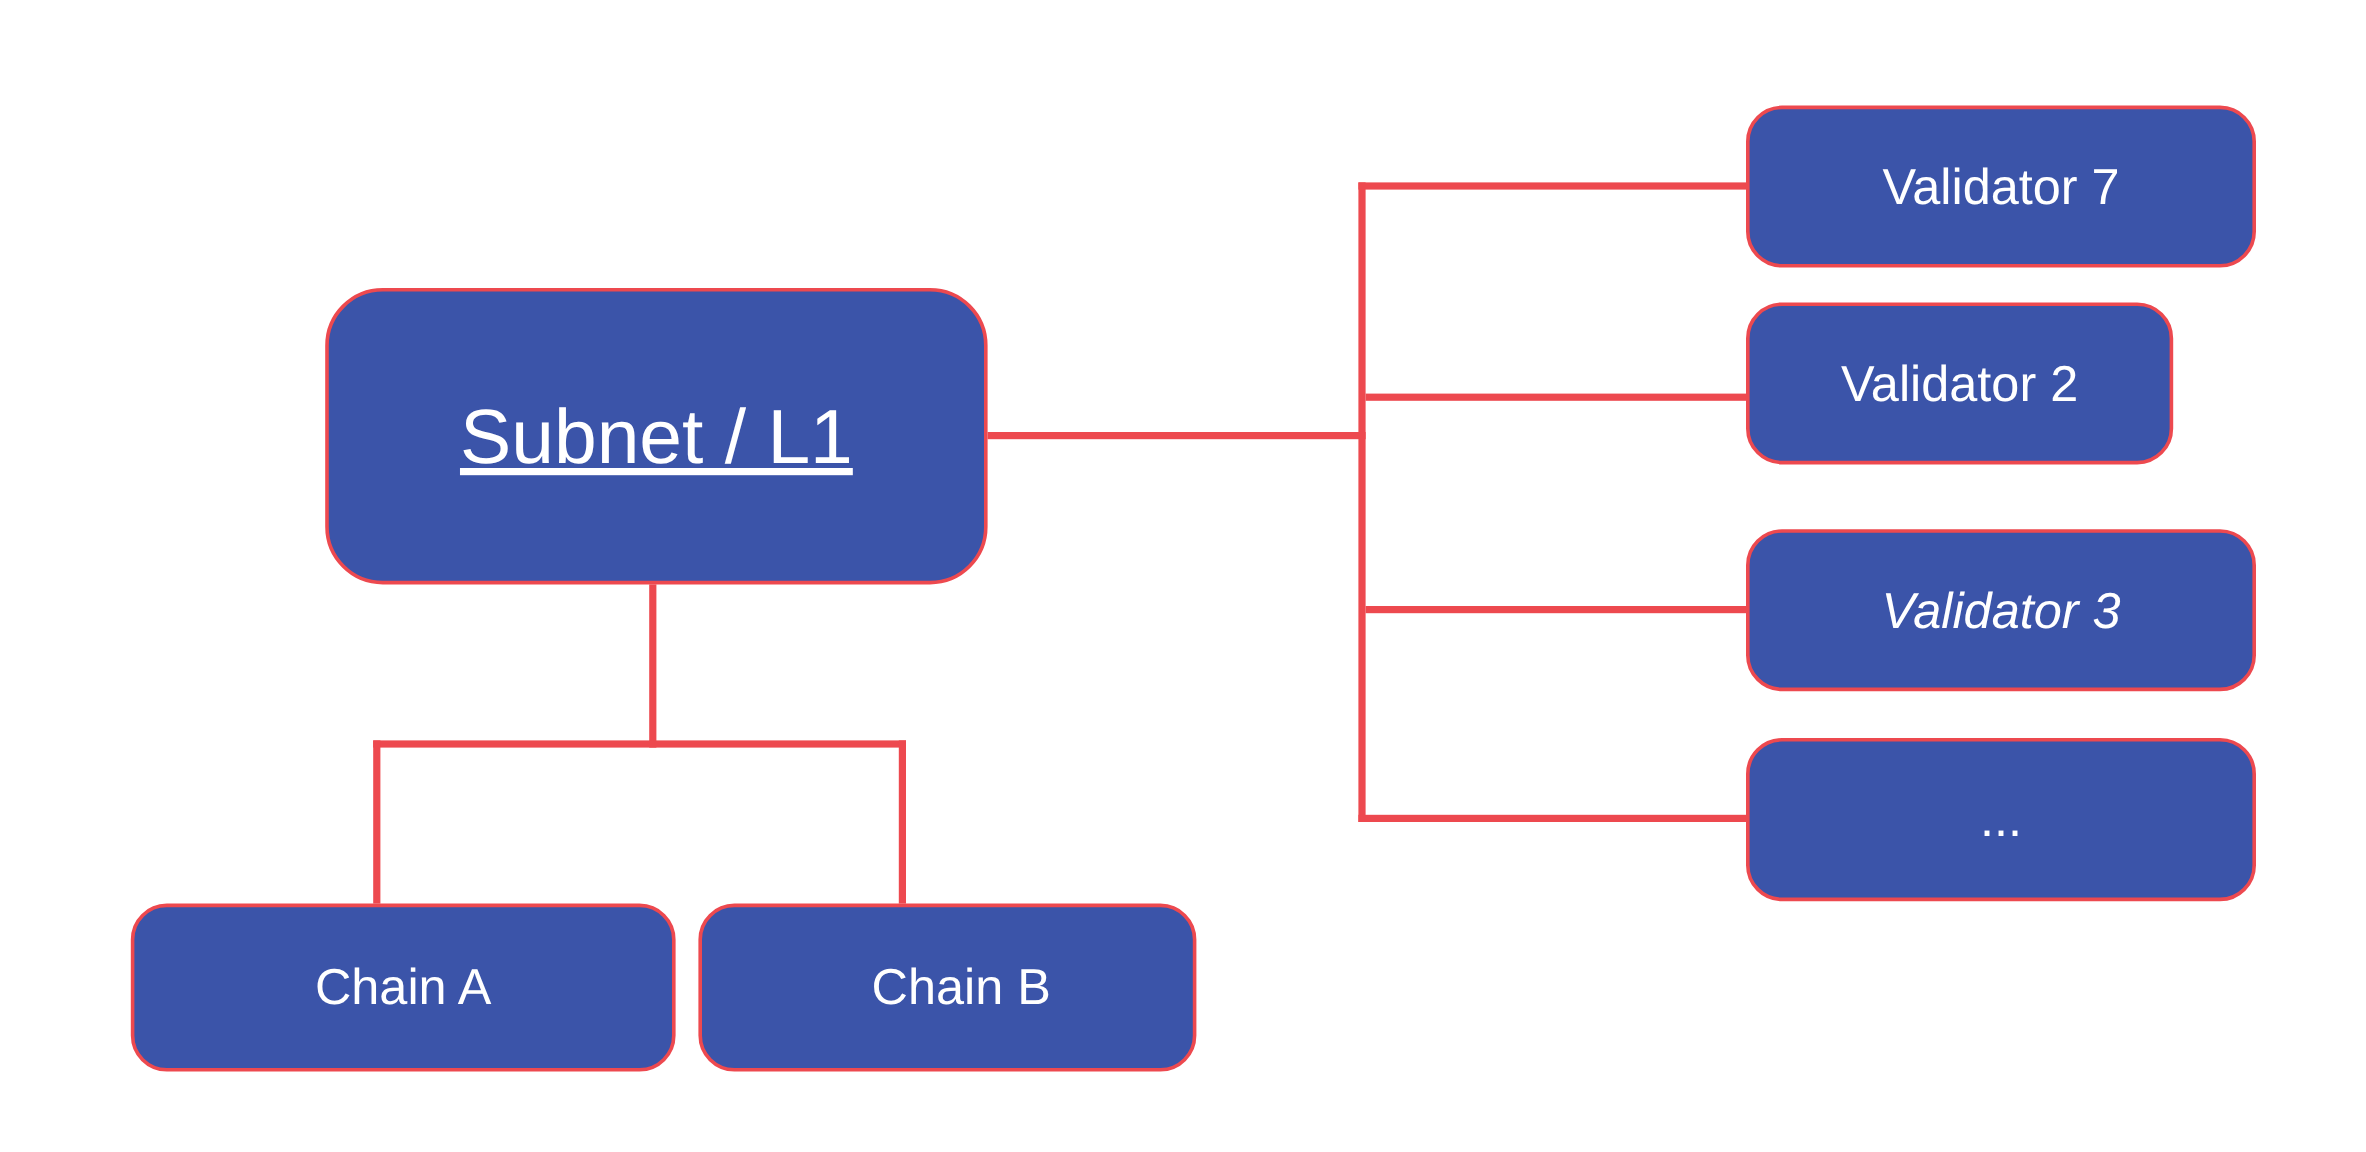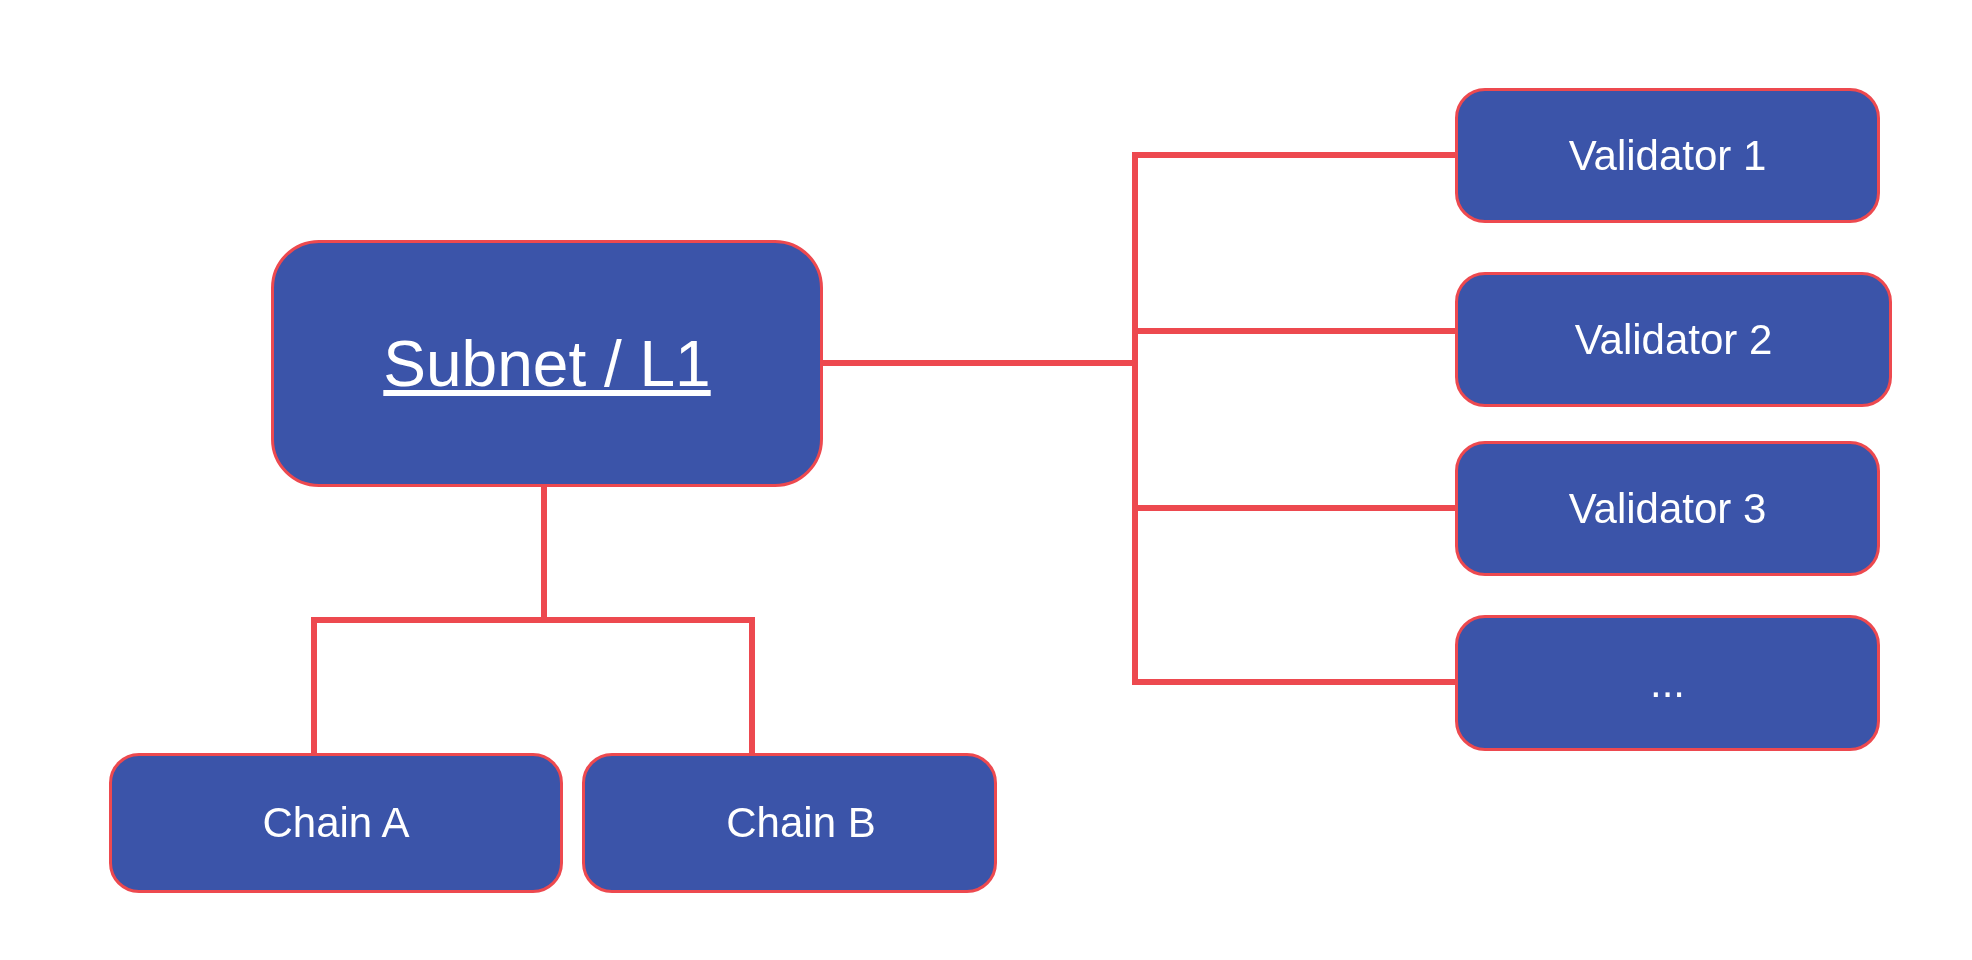--- a/index.html
+++ b/index.html
@@ -42,22 +42,22 @@
   }
   .edge {
     position: absolute;
     background: var(--line);
   }
 
   
   .n-root      { left: 271px;  top: 240px; width: 552px; height: 247px; }
   
   .n-val-0     { left: 1455px; top: 88px;  width: 425px; height: 135px; }
-  .n-val-1     { left: 1455px; top: 272px; width: 437px; height: 135px; }
-  .n-val-2     { left: 1455px; top: 441px; width: 425px; height: 135px; }
+  .n-val-1     { left: 1455px; top: 252px; width: 356px; height: 135px; }
+  .n-val-2     { left: 1455px; top: 441px; width: 425px; height: 135px; font-style: italic; }
   .n-val-3     { left: 1455px; top: 615px; width: 425px; height: 136px; }
   
   .n-chain-0   { left: 109px;  top: 753px; width: 454px; height: 140px; }
   .n-chain-1   { left: 582px;  top: 753px; width: 415px; height: 140px; padding-left: 23px; }
 
   
   .e-main      { left: 823px;  top: 360px; width: 315px; height: 6px; }
   .e-trunk     { left: 1132px; top: 152px; width: 6px;   height: 533px; }
   .e-b1        { left: 1132px; top: 152px; width: 323px; height: 6px; }
   .e-b2        { left: 1138px; top: 328px; width: 317px; height: 6px; }
@@ -82,21 +82,21 @@
   <div class="edge e-drop"></div>
   <div class="edge e-split"></div>
   <div class="edge e-chain-a"></div>
   <div class="edge e-chain-b"></div>
 
   <div class="node root n-root">
     <span>Subnet / L1</span>
   </div>
 
   <div class="node n-val-0">
-    <span>Validator 1</span>
+    <span>Validator 7</span>
   </div>
   <div class="node n-val-1">
     <span>Validator 2</span>
   </div>
   <div class="node n-val-2">
     <span>Validator 3</span>
   </div>
   <div class="node n-val-3">
     <span>...</span>
   </div>

